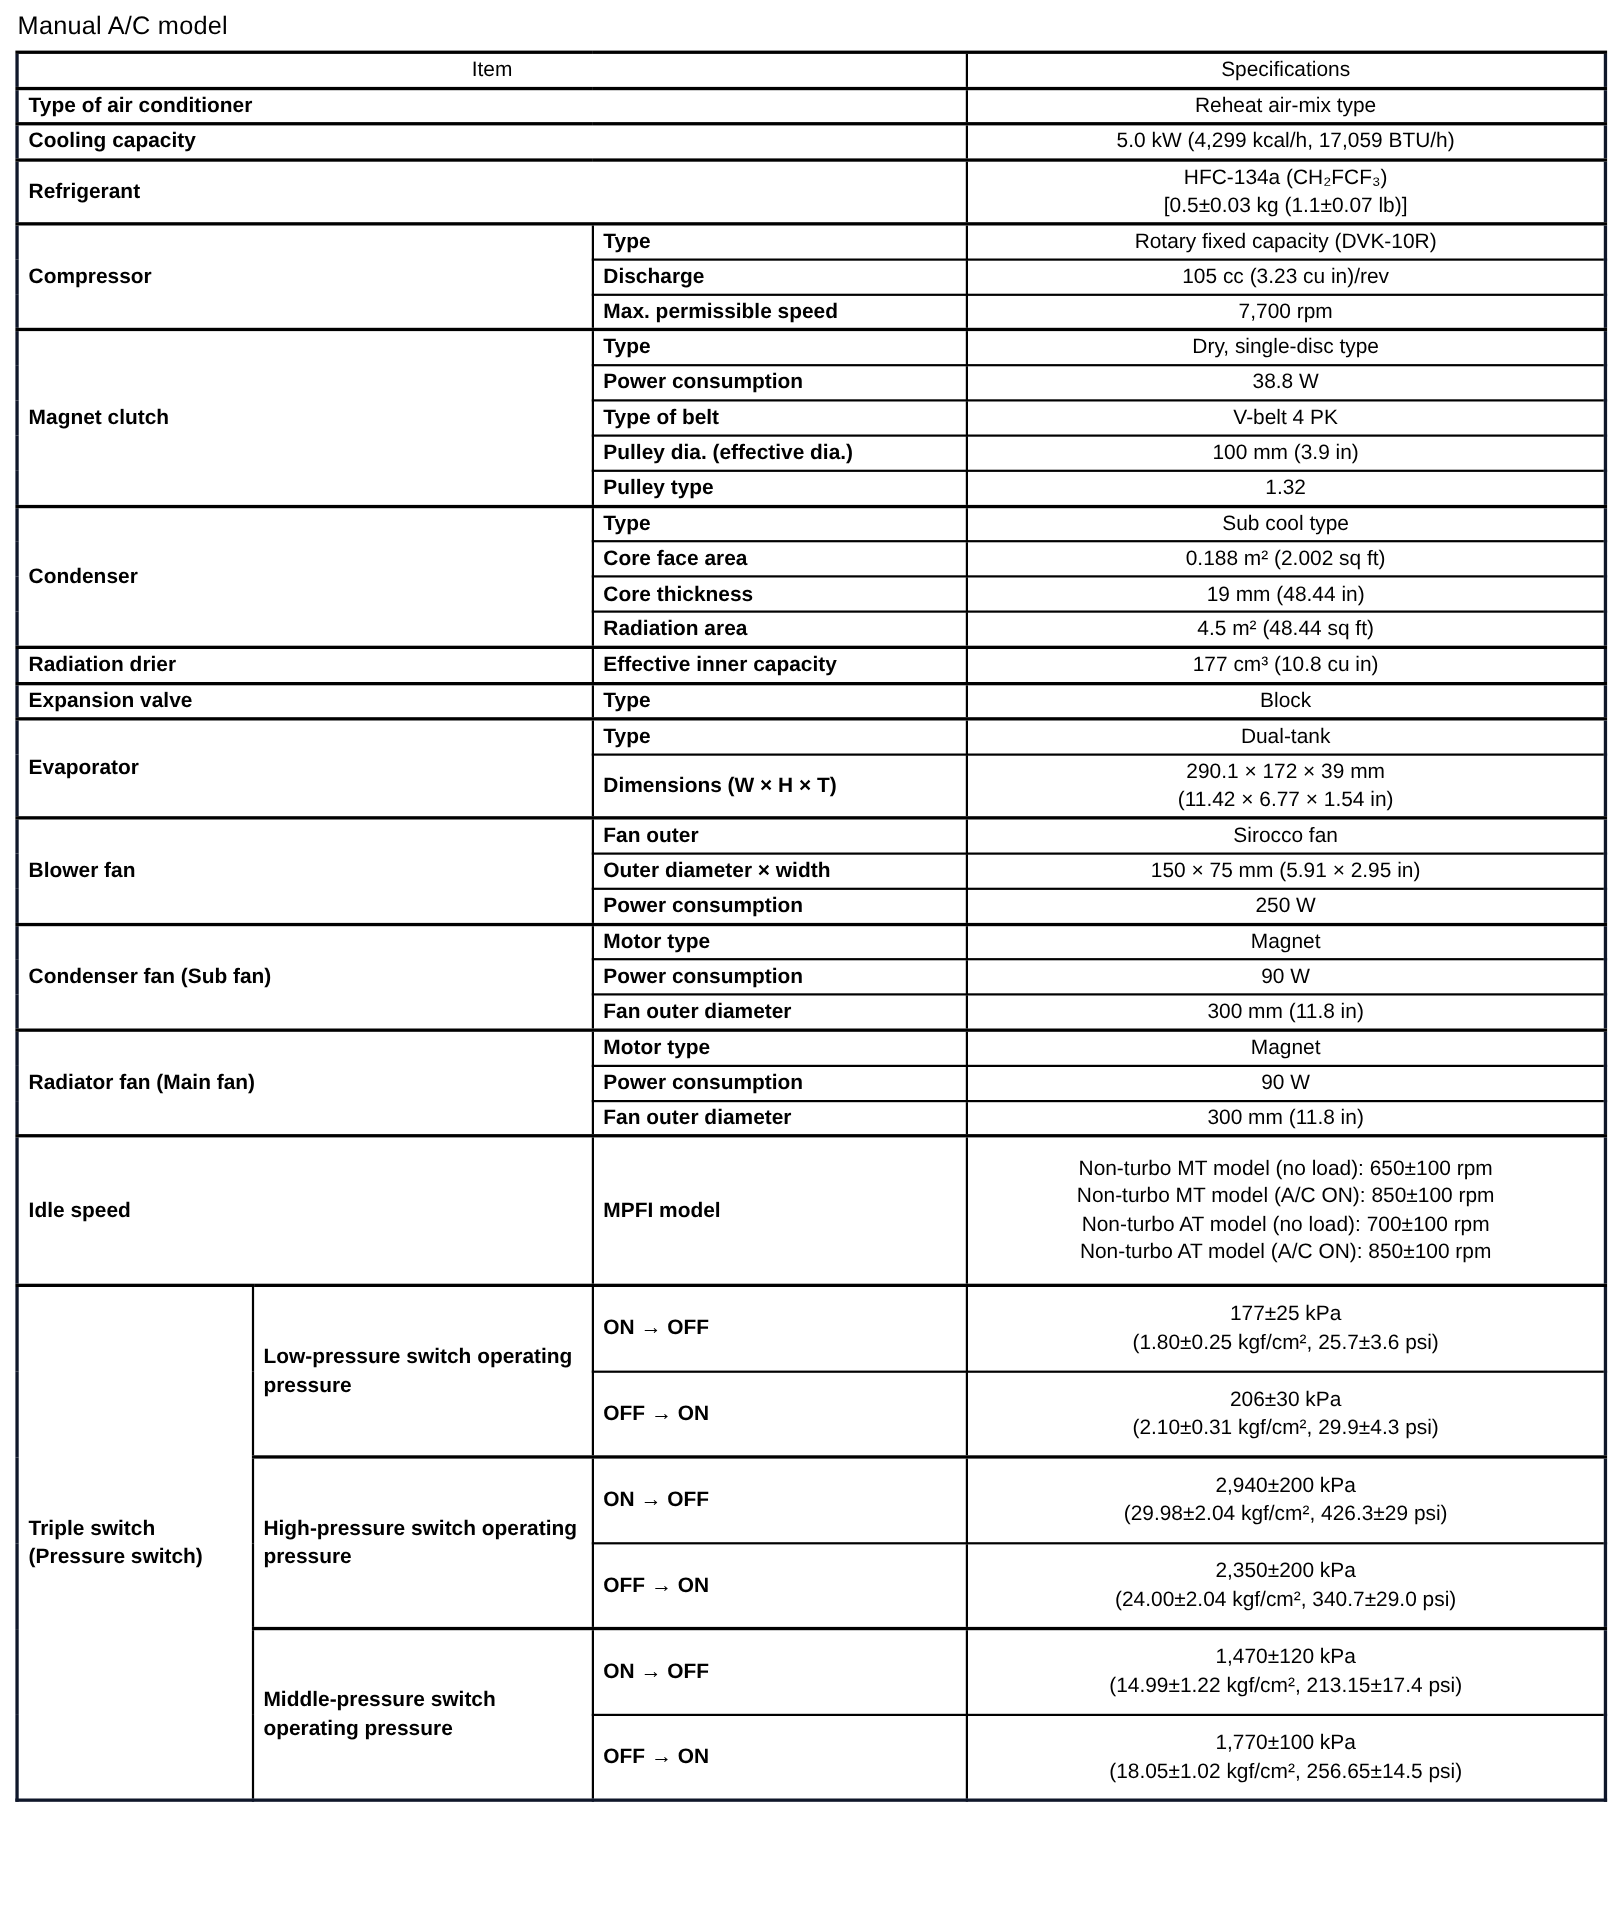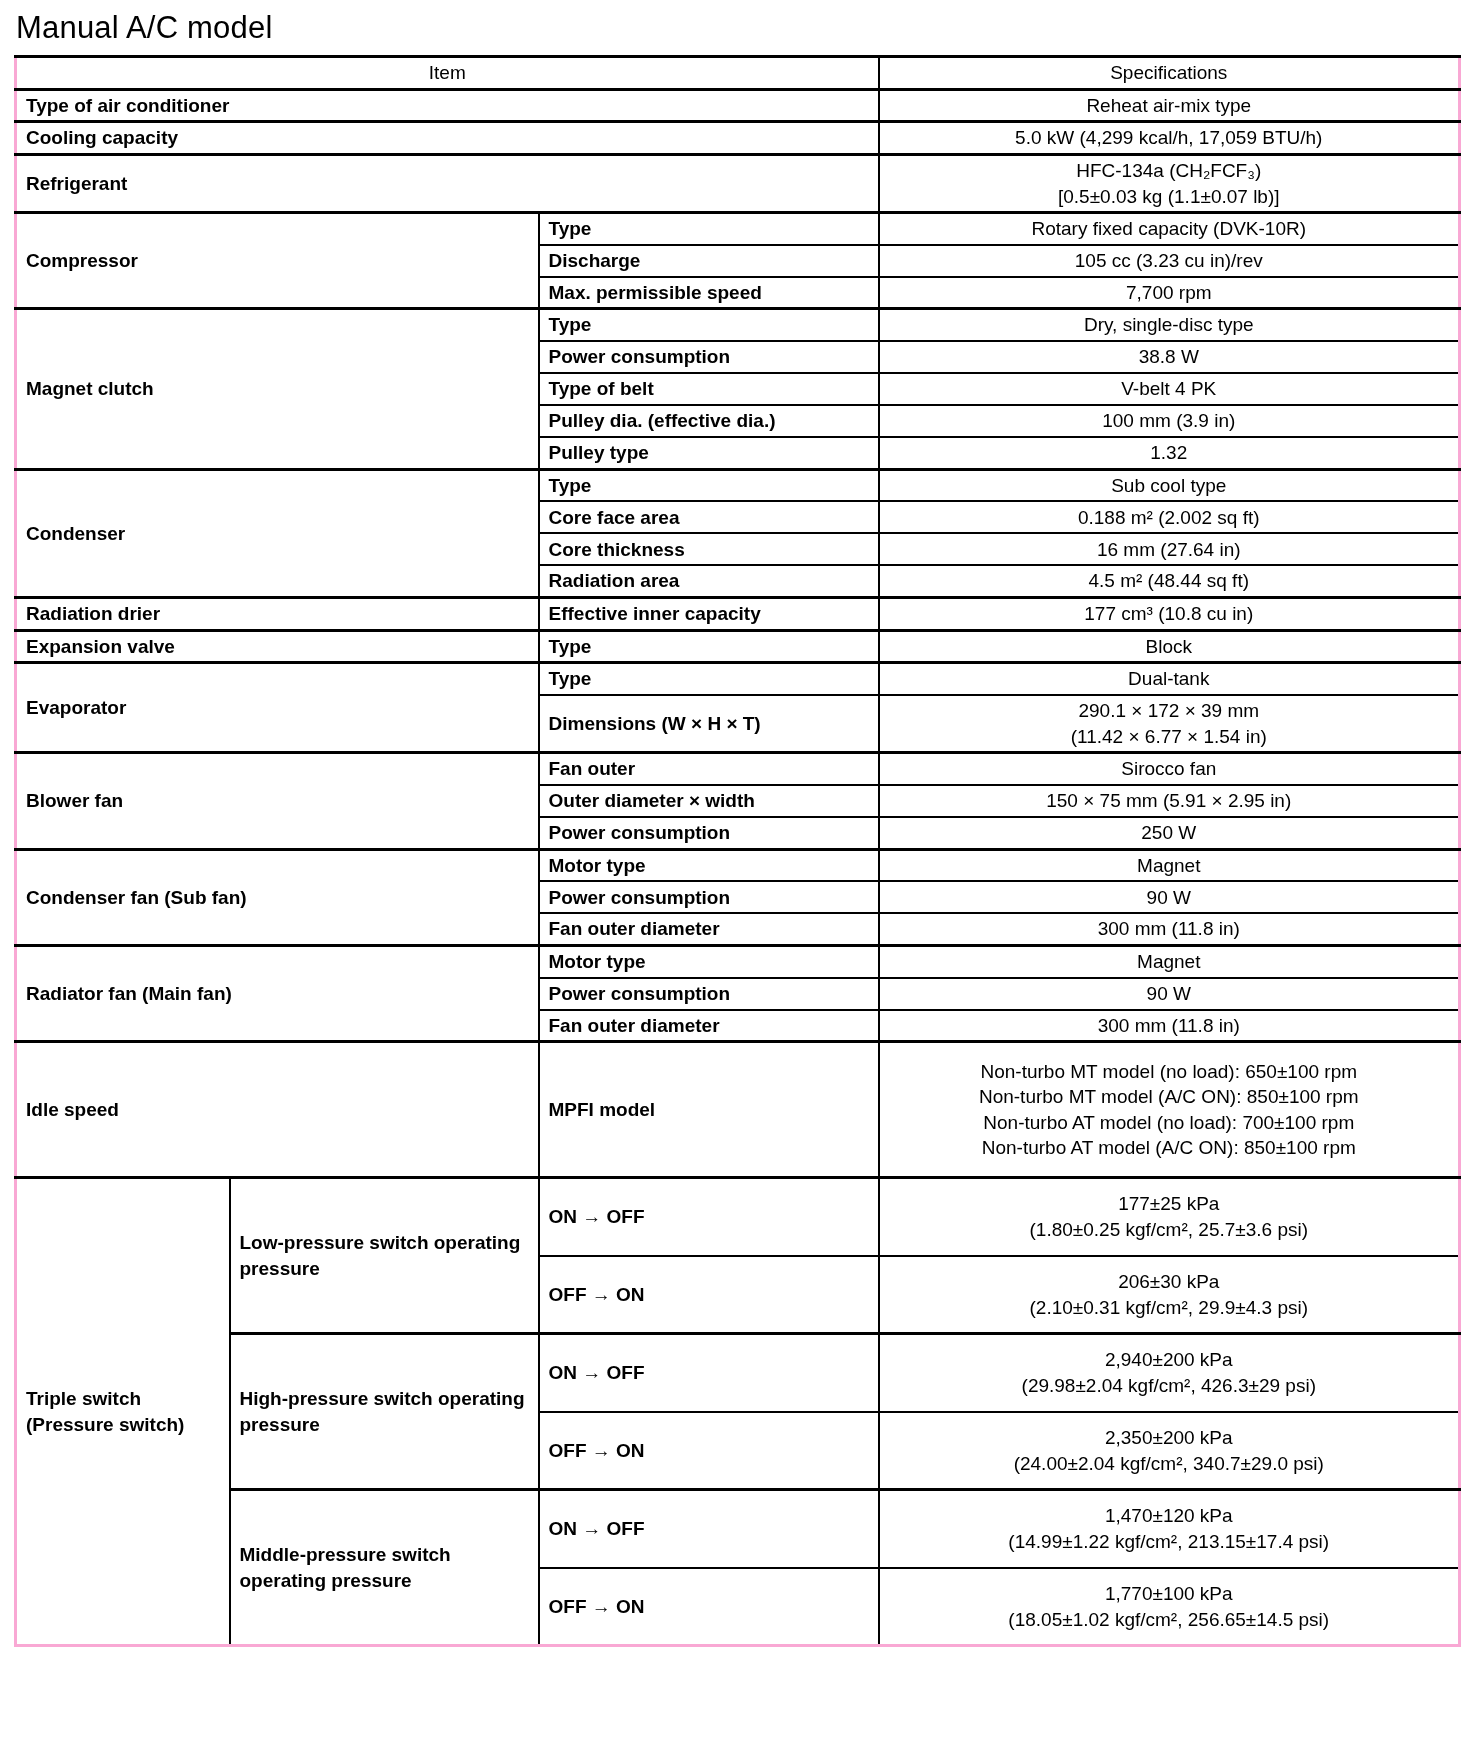--- a/index.html
+++ b/index.html
@@ -1,19 +1,19 @@
 <!DOCTYPE html>
 <html><head>
 <meta charset="utf-8">
 <style>
   html,body{margin:0;padding:0;background:#fff;color:#000;}
   body{font-family:"Liberation Sans", sans-serif; width:1472px;}
   .page{padding:8px 14px 20px 14px;}
-  .title{font-size:31px; margin:2px 0 9px 2px; letter-spacing:0.2px;}
-  table{border-collapse:collapse; table-layout:fixed; width:1444px; border:3px solid #f9a8d4;}
+  .title{font-size:23px; margin:2px 0 9px 2px; letter-spacing:0.2px;}
+  table{border-collapse:collapse; table-layout:fixed; width:1444px; border:3px solid #0f172a;}
   td{
     border:2px solid #000;
     font-size:19px;
     line-height:1.35;
     padding:2px 9px;
     vertical-align:middle;
     white-space:pre-line;
     overflow:hidden;
   }
   tr.sec > td{border-top:3px solid #000;}
@@ -99,21 +99,21 @@
       <td colspan="2" rowspan="4" class="item">Condenser</td>
       <td class="sub">Type</td>
       <td class="c">Sub cool type</td>
     </tr>
     <tr class="r1">
       <td class="sub">Core face area</td>
       <td class="c">0.188 m² (2.002 sq ft)</td>
     </tr>
     <tr class="r1">
       <td class="sub">Core thickness</td>
-      <td class="c">16 mm (27.64 in)</td>
+      <td class="c">19 mm (48.44 in)</td>
     </tr>
     <tr class="r1">
       <td class="sub">Radiation area</td>
       <td class="c">4.5 m² (48.44 sq ft)</td>
     </tr>
 
     <tr class="sec r1">
       <td colspan="2" class="item">Radiation drier</td>
       <td class="sub">Effective inner capacity</td>
       <td class="c">177 cm³ (10.8 cu in)</td>

